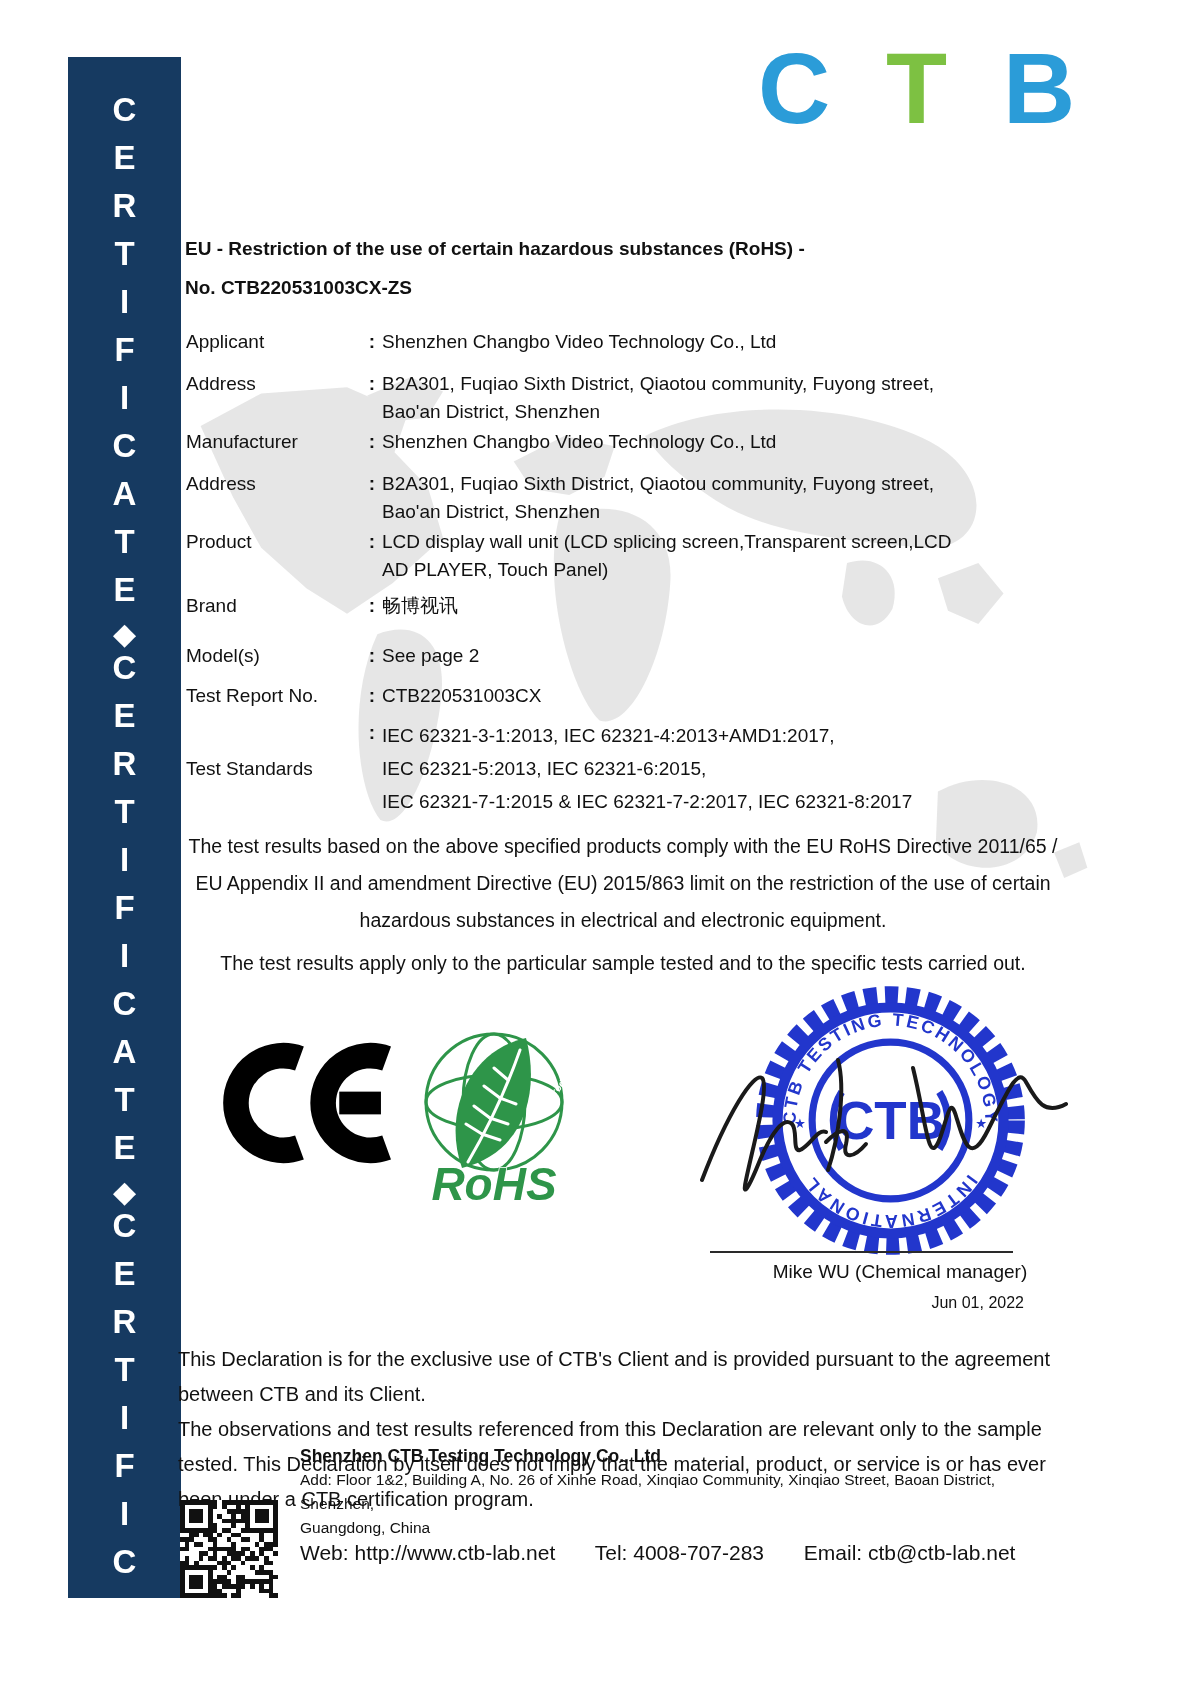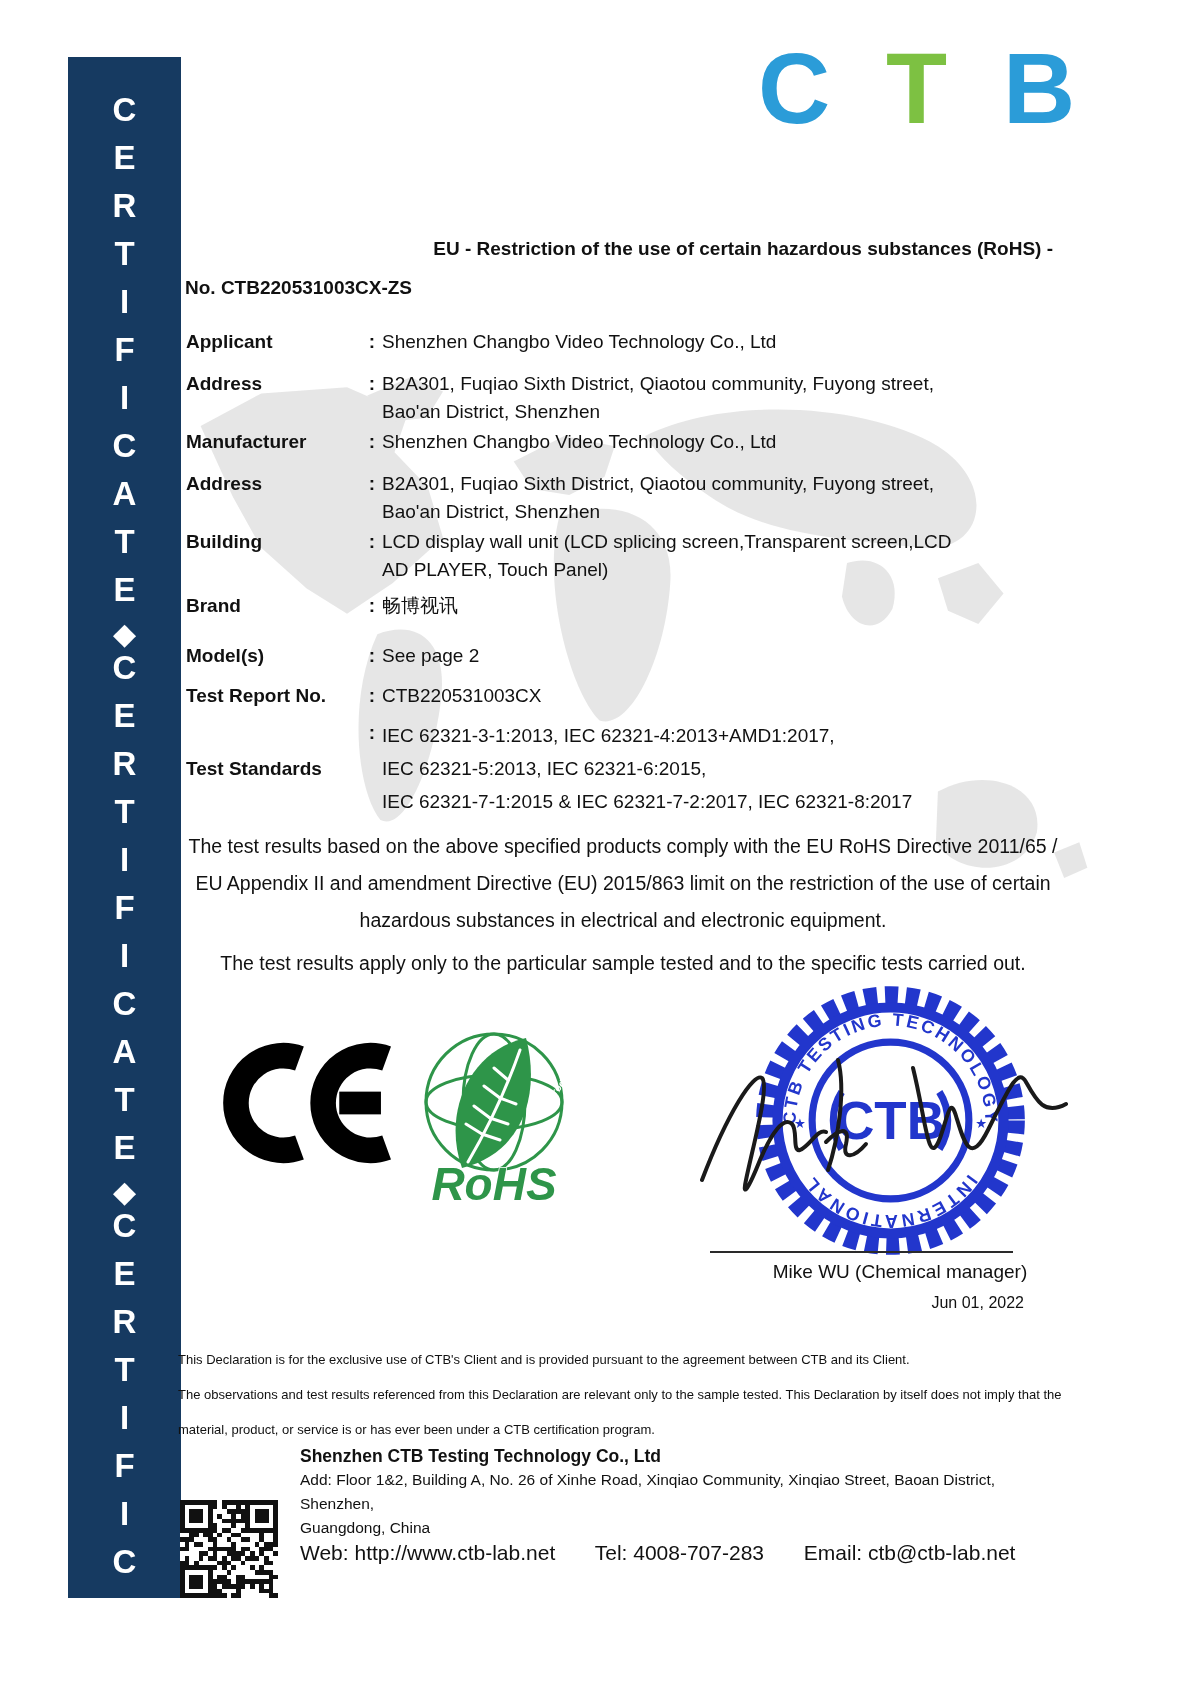--- a/index.html
+++ b/index.html
@@ -15,32 +15,32 @@
   .vdiamond{color:#fff;font-size:30px;line-height:1;}
 
   
   .ctb-logo{position:absolute;left:758px;top:38px;font-size:100px;font-weight:800;
             letter-spacing:14px;line-height:1;}
   .ctb-logo span{display:inline-block;}
 
   
   .title{position:absolute;left:185px;top:180px;width:868px;text-align:center;
          font-size:29px;font-weight:bold;letter-spacing:0.5px;}
-  .subtitle{position:absolute;left:185px;top:238px;width:868px;text-align:right;
+  .subtitle{position:absolute;left:185px;top:238px;width:868px;text-align:left;
             font-size:19px;font-weight:bold;}
   .certno{position:absolute;left:185px;top:277px;width:868px;
           font-size:19px;font-weight:bold;}
 
   
   .map{position:absolute;left:140px;top:365px;width:1010px;height:650px;opacity:0.55;z-index:0;}
 
   
   .fields{position:absolute;left:186px;top:328px;width:872px;z-index:1;}
   .frow{display:grid;grid-template-columns:176px 20px 1fr;font-size:19px;line-height:28px;}
-  .flabel{font-weight:bold;}
+  .flabel{font-weight:normal;}
   .fcolon{font-weight:bold;text-align:center;}
   .mb14{margin-bottom:14px}.mb2{margin-bottom:2px}.mb8{margin-bottom:8px}
   .mb22{margin-bottom:22px}.mb12{margin-bottom:12px}.mb9{margin-bottom:9px}
   .std .fvalue div{line-height:33px;}
 
   
   .statements{position:absolute;left:184px;top:828px;width:878px;font-size:19.5px;
               line-height:37px;z-index:1;}
   .statements p{margin:0 0 6px 0;text-align:center;}
 
@@ -49,21 +49,21 @@
   .rohs{position:absolute;left:418px;top:1028px;z-index:1;}
 
   
   .seal{position:absolute;left:748px;top:978px;z-index:1;}
   .sig{position:absolute;left:688px;top:1020px;z-index:2;}
   .sigline{position:absolute;left:710px;top:1251px;width:303px;height:2px;background:#2a2a2a;z-index:3;}
   .signame{position:absolute;left:737px;top:1261px;width:326px;text-align:center;font-size:19px;z-index:3;}
   .sigdate{position:absolute;left:698px;top:1294px;width:326px;text-align:right;font-size:16px;z-index:3;}
 
   
-  .disclaimer{position:absolute;left:178px;top:1342px;width:884px;font-size:13px;
+  .disclaimer{position:absolute;left:178px;top:1342px;width:884px;font-size:20px;
               line-height:35px;z-index:1;}
   .disclaimer p{margin:0;}
 
   
   .qr{position:absolute;left:180px;top:1500px;width:98px;height:98px;display:grid;
       grid-template-columns:repeat(21,1fr);grid-template-rows:repeat(21,1fr);background:#fff;z-index:1;}
   .qr b{background:#111;}
   .footer-text{position:absolute;left:300px;top:1444px;width:770px;z-index:1;}
   .fcompany{font-size:17.5px;font-weight:bold;line-height:24px;}
   .faddr{font-size:15.5px;line-height:24px;}
@@ -132,21 +132,21 @@
     </div>
     <div class="frow mb2">
       <div class="flabel">Address</div>
       <div class="fcolon">:</div>
       <div class="fvalue">
         <div>B2A301, Fuqiao Sixth District, Qiaotou community, Fuyong street,</div>
         <div>Bao'an District, Shenzhen</div>
       </div>
     </div>
     <div class="frow mb8">
-      <div class="flabel">Building</div>
+      <div class="flabel">Product</div>
       <div class="fcolon">:</div>
       <div class="fvalue">
         <div>LCD display wall unit (LCD splicing screen,Transparent screen,LCD</div>
         <div>AD PLAYER, Touch Panel)</div>
       </div>
     </div>
     <div class="frow mb22">
       <div class="flabel">Brand</div>
       <div class="fcolon">:</div>
       <div class="fvalue">

